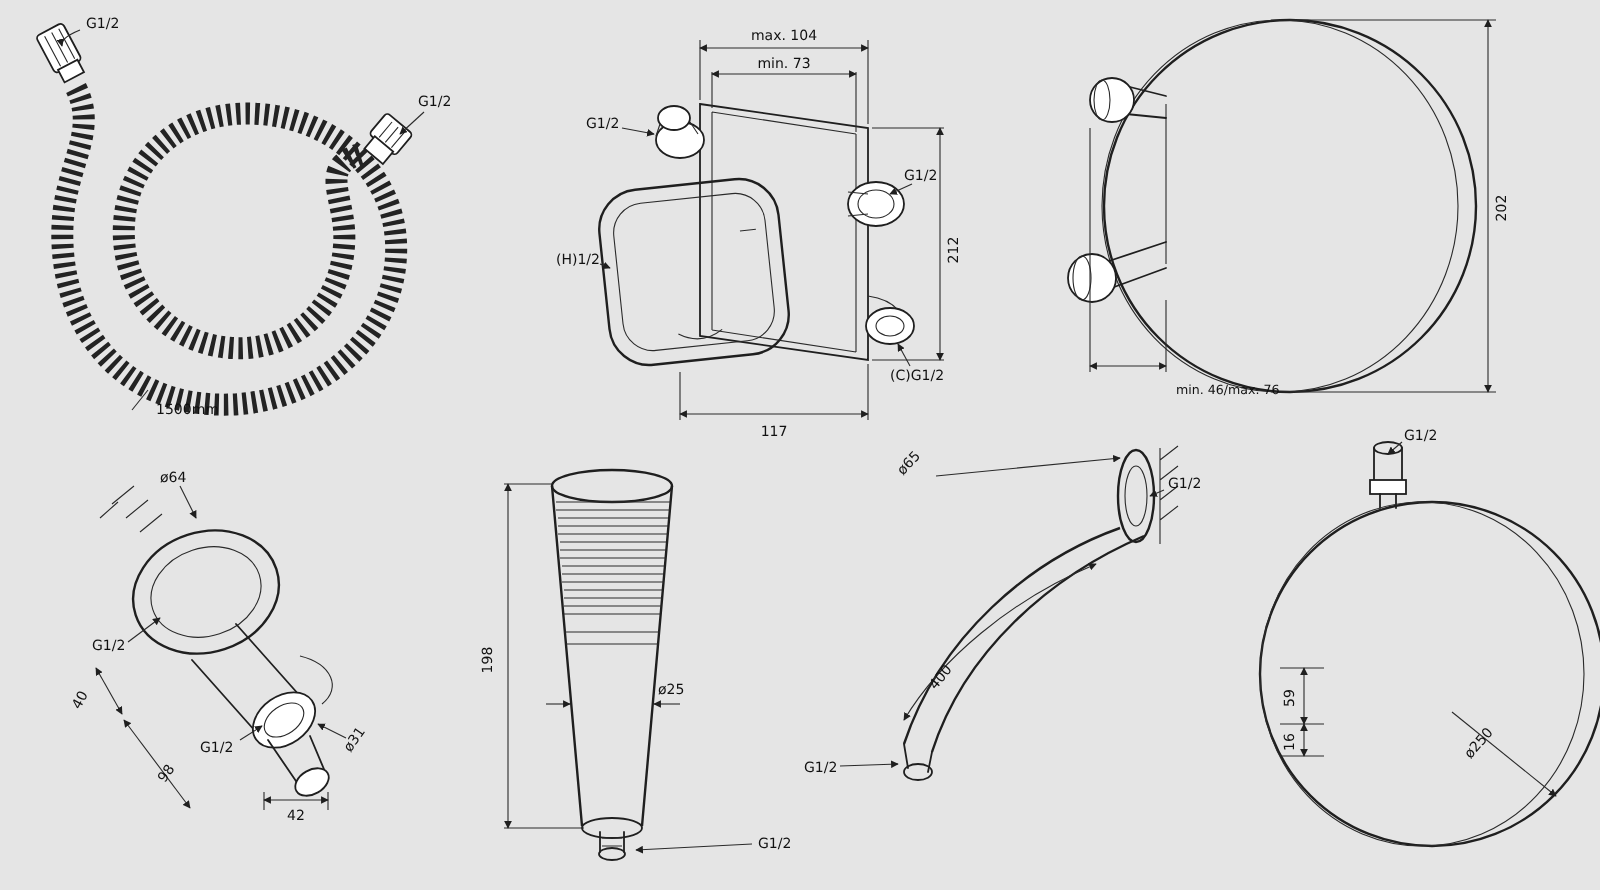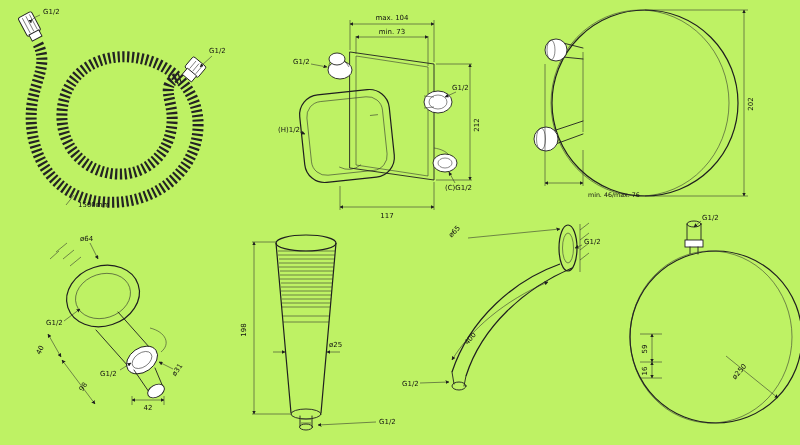--- a/index.html
+++ b/index.html
@@ -1,16 +1,16 @@
 <!DOCTYPE html>
 <html><head>
 <meta charset="utf-8">
 <style>
   html,body{margin:0;padding:0;background:#fff;}
-  .canvas{position:relative;width:800px;height:445px;background:#bef264;overflow:hidden;
+  .canvas{position:relative;width:800px;height:445px;background:#e5e5e5;overflow:hidden;
           font-family:"DejaVu Sans",sans-serif;}
   svg{position:absolute;inset:0;}
   .ln{stroke:#1f1f1f;fill:none;stroke-width:.9;stroke-linecap:round;}
   .ln2{stroke:#1f1f1f;fill:none;stroke-width:1.2;}
   .thin{stroke:#2a2a2a;fill:none;stroke-width:.55;}
   .ribs{stroke:#232323;fill:none;stroke-width:11;stroke-dasharray:2.2 2.5;}
   .fillw{fill:#fff;stroke:#1f1f1f;stroke-width:.9;}
   .lbl{fill:#111;stroke:none;font-family:"DejaVu Sans",sans-serif;font-size:7px;}
   .lbl-s{font-size:6.3px;}
   .mid{text-anchor:middle;}

